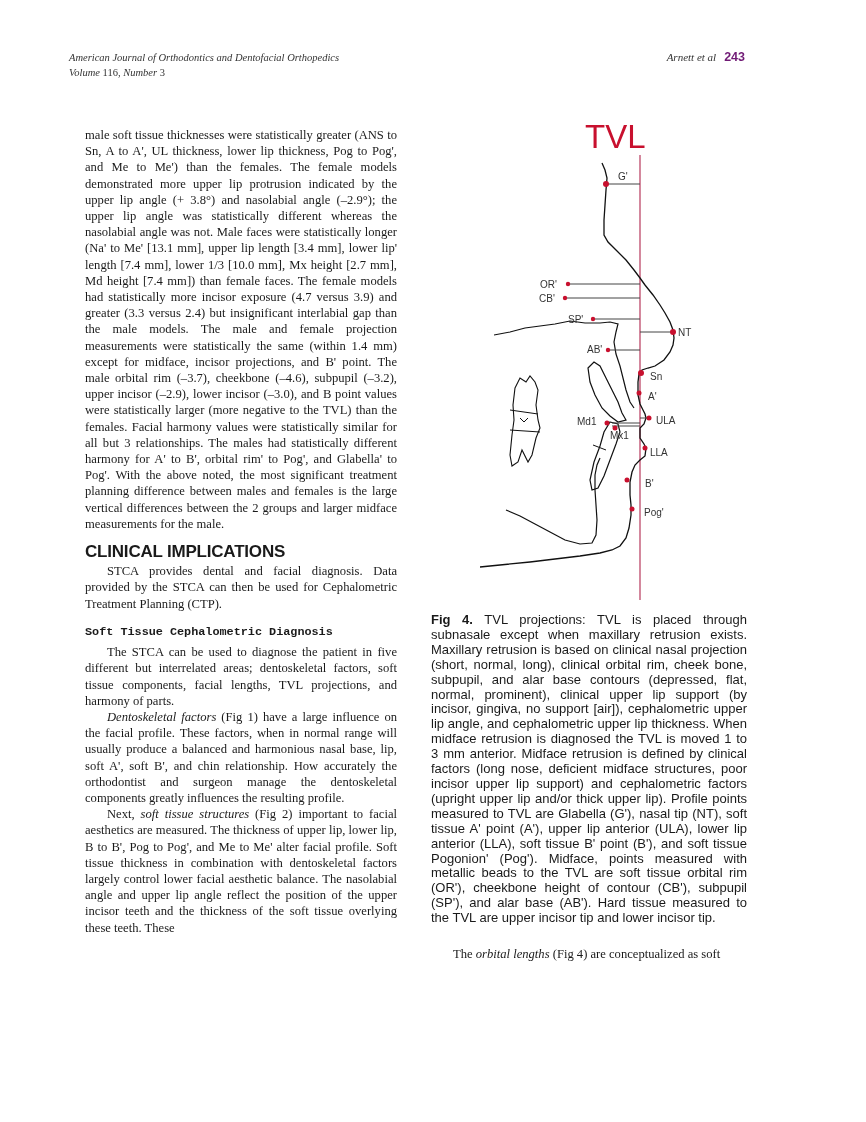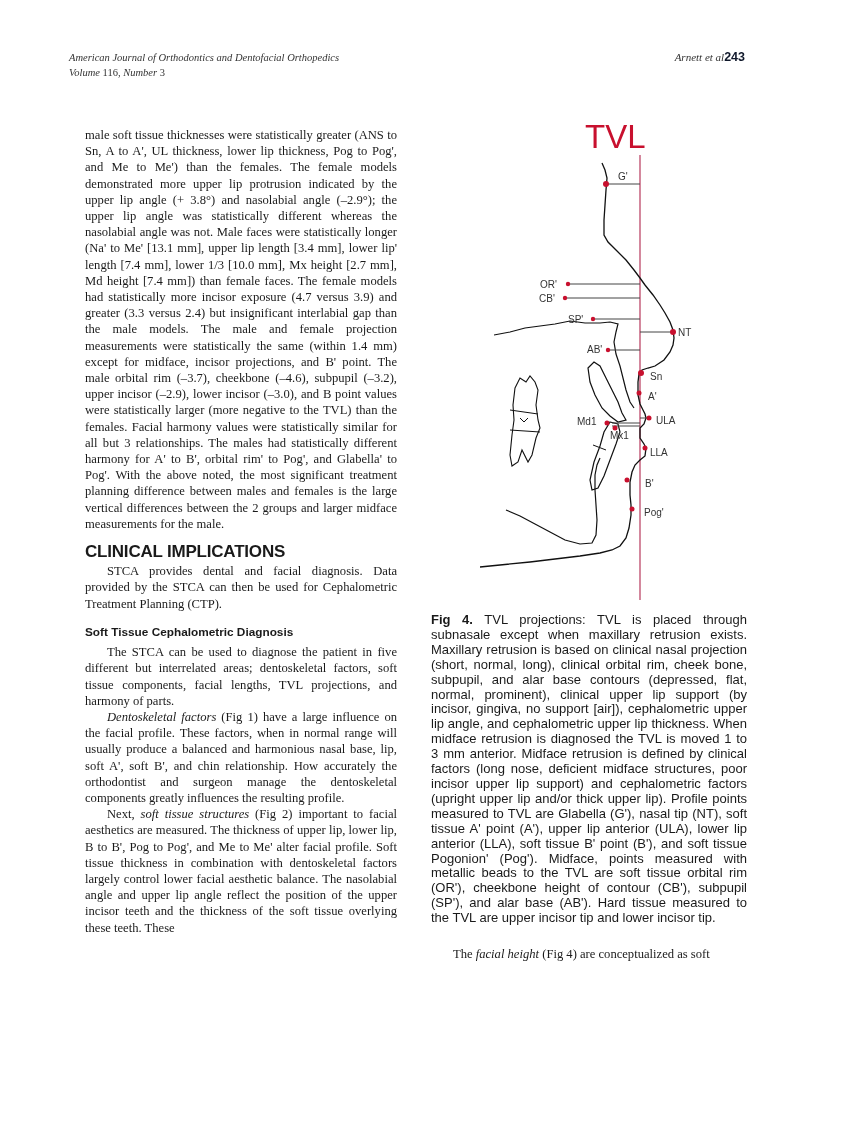--- a/index.html
+++ b/index.html
@@ -1,26 +1,26 @@
 <!DOCTYPE html>
 <html><head>
 <meta charset="utf-8">
 <style>
   html, body { margin:0; padding:0; background:#ffffff; }
   body { width:866px; height:1122px; position:relative; overflow:hidden; color:#1a1a1a; }
   .running-head { position:absolute; left:69px; top:50px; font-family:"Liberation Serif", serif; font-style:italic; font-size:10.5px; line-height:15px; color:#333; }
   .running-head .vol-num { font-style:normal; }
   .running-right { position:absolute; right:121px; top:50px; font-family:"Liberation Serif", serif; font-size:11px; color:#333; }
   .running-right .authors { font-style:italic; }
-  .running-right .page-num { font-family:"Liberation Sans", sans-serif; font-weight:bold; font-size:12.5px; margin-left:0; color:#0f172a; }
+  .running-right .page-num { font-family:"Liberation Sans", sans-serif; font-weight:bold; font-size:12.5px; margin-left:8px; color:#701a75; }
   .col-left { position:absolute; left:85px; top:118px; width:312px; font-family:"Liberation Serif", serif; font-size:12.6px; line-height:16.2px; text-align:justify;margin-top:9px; }
   .col-left p { margin:0; }
   .col-left p.indent { text-indent:22px; }
   .section-head { font-family:"Liberation Sans", sans-serif; font-weight:bold; font-size:17px; margin:12px 0 3px 0 !important; letter-spacing:-0.2px; }
-  .subsection-head { font-family:Liberation Sans, sans-serif; font-weight:bold; font-size:11.8px; margin:12px 0 4px 0 !important; }
+  .subsection-head { font-family:Liberation Mono, monospace; font-weight:bold; font-size:11.8px; margin:12px 0 4px 0 !important; }
   em { font-style:italic; }
   .figure { position:absolute; left:440px; top:110px; width:330px; height:500px; }
   .caption { position:absolute; left:431px; top:613px; width:316px; font-family:"Liberation Sans", sans-serif; font-size:13px; line-height:14.9px; text-align:justify; color:#1a1a1a; }
   .caption .fig-label { font-weight:bold; }
   .col-right-text { position:absolute; left:431px; top:946px; width:316px; font-family:"Liberation Serif", serif; font-size:12.6px; line-height:16.2px; text-align:justify; }
   .col-right-text p { margin:0; }
   .col-right-text p.indent { text-indent:22px; }
   svg text { font-family:"Liberation Sans", sans-serif; }
 </style>
 </head>
@@ -113,14 +113,14 @@
       <text x="204" y="406">Pog'</text>
     </g>
   </svg>
 </div>
 
 <div class="caption">
   <span class="fig-label">Fig 4.</span><span> TVL projections: TVL is placed through subnasale except when maxillary retrusion exists. Maxillary retrusion is based on clinical nasal projection (short, normal, long), clinical orbital rim, cheek bone, subpupil, and alar base contours (depressed, flat, normal, prominent), clinical upper lip support (by incisor, gingiva, no support [air]), cephalometric upper lip angle, and cephalometric upper lip thickness. When midface retrusion is diagnosed the TVL is moved 1 to 3 mm anterior. Midface retrusion is defined by clinical factors (long nose, deficient midface structures, poor incisor upper lip support) and cephalometric factors (upright upper lip and/or thick upper lip). Profile points measured to TVL are Glabella (G'), nasal tip (NT), soft tissue A' point (A'), upper lip anterior (ULA), lower lip anterior (LLA), soft tissue B' point (B'), and soft tissue Pogonion' (Pog'). Midface, points measured with metallic beads to the TVL are soft tissue orbital rim (OR'), cheekbone height of contour (CB'), subpupil (SP'), and alar base (AB'). Hard tissue measured to the TVL are upper incisor tip and lower incisor tip.</span>
 </div>
 
 <div class="col-right-text">
-  <p class="indent"><span>The </span><em>facial height</em><span> (Fig 4) are conceptualized as soft</span></p>
+  <p class="indent"><span>The </span><em>orbital lengths</em><span> (Fig 4) are conceptualized as soft</span></p>
 </div>
 
 </body></html>

